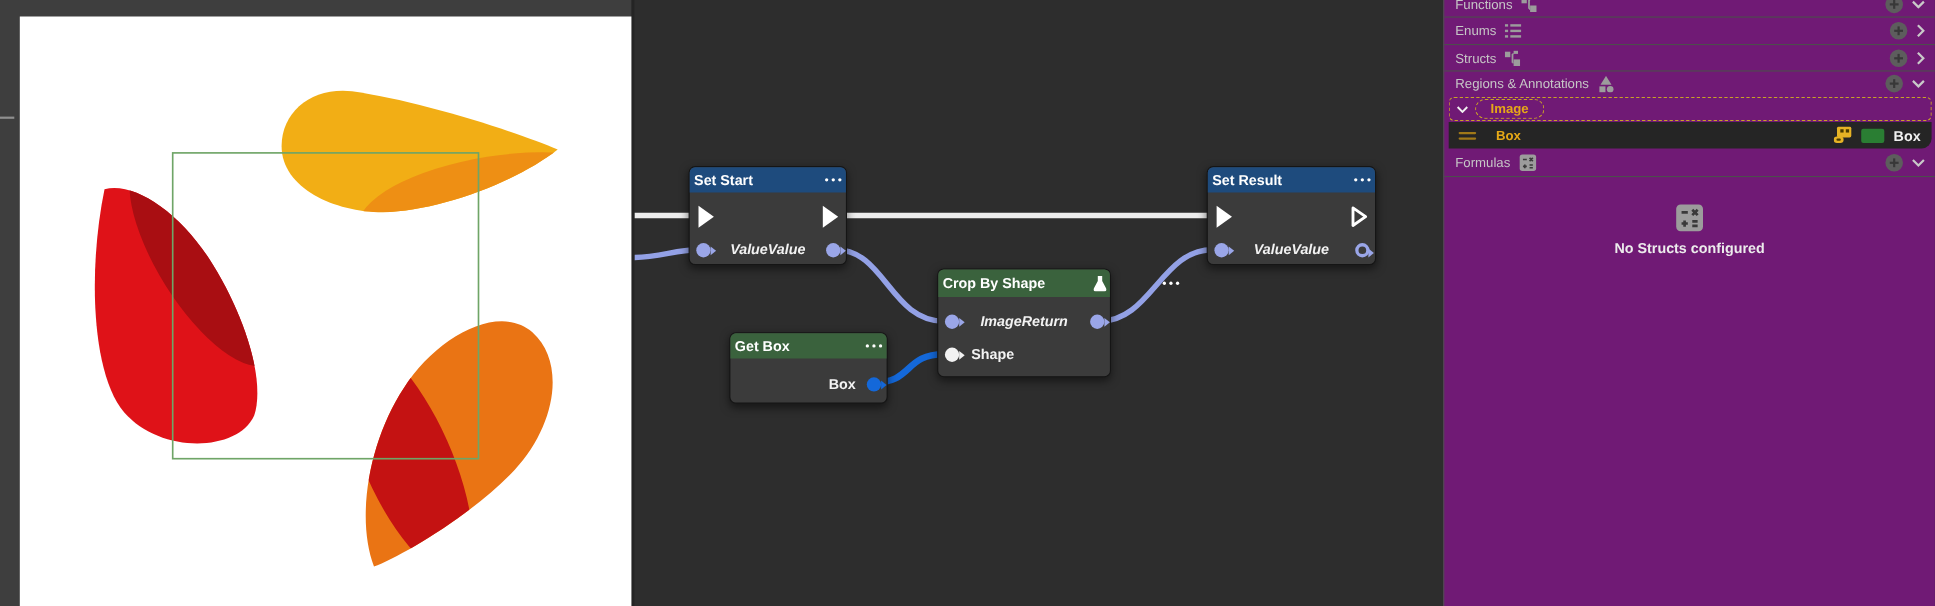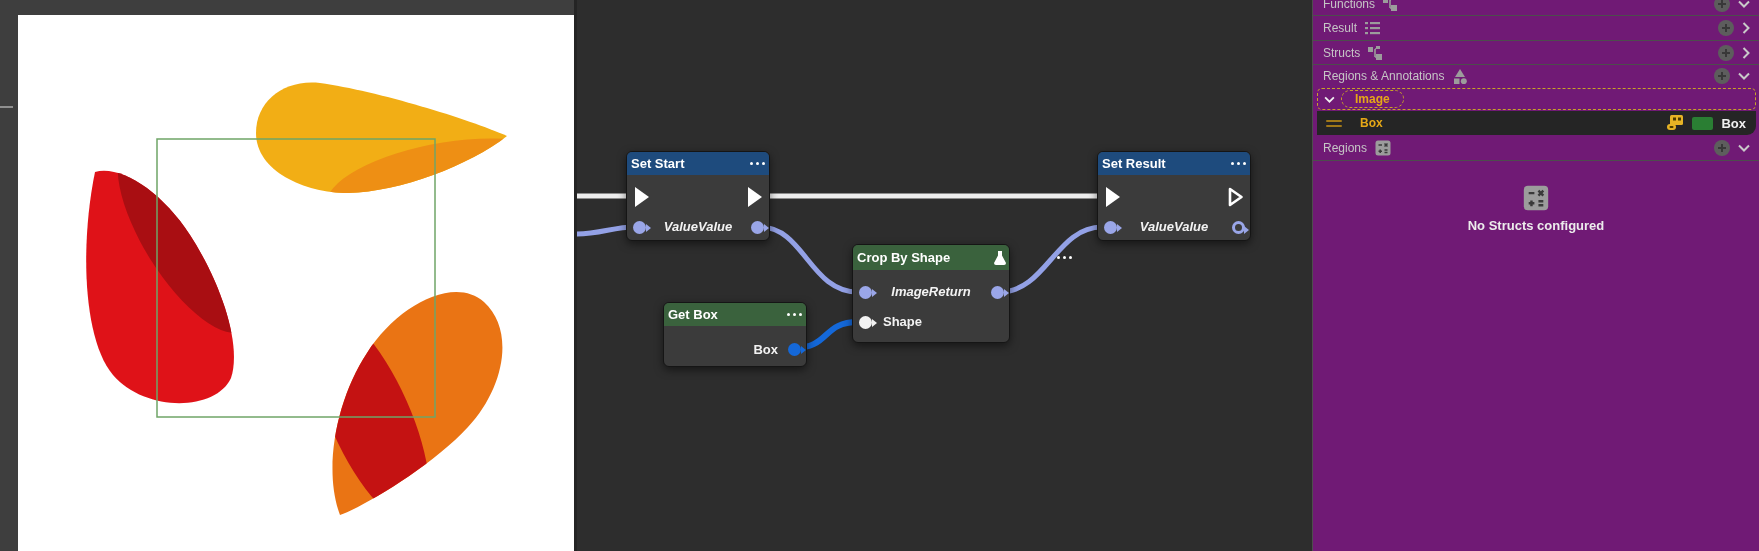--- a/index.html
+++ b/index.html
@@ -213,21 +213,21 @@
       </svg>
       <span class="spacer"></span>
       <span class="plus-btn"></span>
       <svg class="icon" width="12" height="8" viewBox="0 0 12 8">
           <path d="M1,1.5 L6,6.5 L11,1.5" stroke="#c9c9c9" stroke-width="2" fill="none"></path>
         </svg>
     </div>
 
 
     <div class="prow" style="height:25px">
-      <span>Result</span>
+      <span>Enums</span>
       <svg class="icon" width="15" height="14" viewBox="0 0 15 14">
         <rect x="0" y="1" width="3" height="2.2" fill="#9c9c9c"></rect>
           <rect x="0" y="6" width="3" height="2.2" fill="#9c9c9c"></rect>
           <rect x="0" y="11" width="3" height="2.2" fill="#9c9c9c"></rect>
         <rect x="5" y="1" width="10" height="2.2" fill="#9c9c9c"></rect>
           <rect x="5" y="6" width="10" height="2.2" fill="#9c9c9c"></rect>
           <rect x="5" y="11" width="10" height="2.2" fill="#9c9c9c"></rect>
       </svg>
       <span class="spacer"></span>
       <span class="plus-btn"></span>
@@ -284,21 +284,21 @@
         <rect x="6" y="2.5" width="3" height="3" fill="#4a3a00"></rect>
           <rect x="11" y="2.5" width="3" height="3" fill="#4a3a00"></rect>
         <rect x="0" y="9" width="9" height="6" rx="3" fill="#e6b325"></rect>
         <rect x="2.5" y="11" width="4" height="2" rx="1" fill="#4a3a00"></rect>
       </svg>
       <span class="green-chip"></span>
       <span class="chip-label">Box</span>
     </div>
 
     <div class="prow" style="height:25px; margin-top:1px">
-      <span>Regions</span>
+      <span>Formulas</span>
       <svg class="icon" width="16" height="16" viewBox="0 0 16 16">
         <rect x="0.5" y="0.5" width="15" height="15" rx="2.5" fill="#9c9c9c"></rect>
         <path d="M3.5,5 L7,5 M9.5,3.5 L12.5,6.5 M12.5,3.5 L9.5,6.5 M5.2,9.5 L5.2,13 M3.5,11.2 L7,11.2 M9.5,10 L12.5,10 M9.5,12.5 L12.5,12.5" stroke="#3a3a3a" stroke-width="1.5" fill="none"></path>
       </svg>
       <span class="spacer"></span>
       <span class="plus-btn"></span>
       <svg class="icon" width="12" height="8" viewBox="0 0 12 8">
           <path d="M1,1.5 L6,6.5 L11,1.5" stroke="#c9c9c9" stroke-width="2" fill="none"></path>
         </svg>
     </div>

